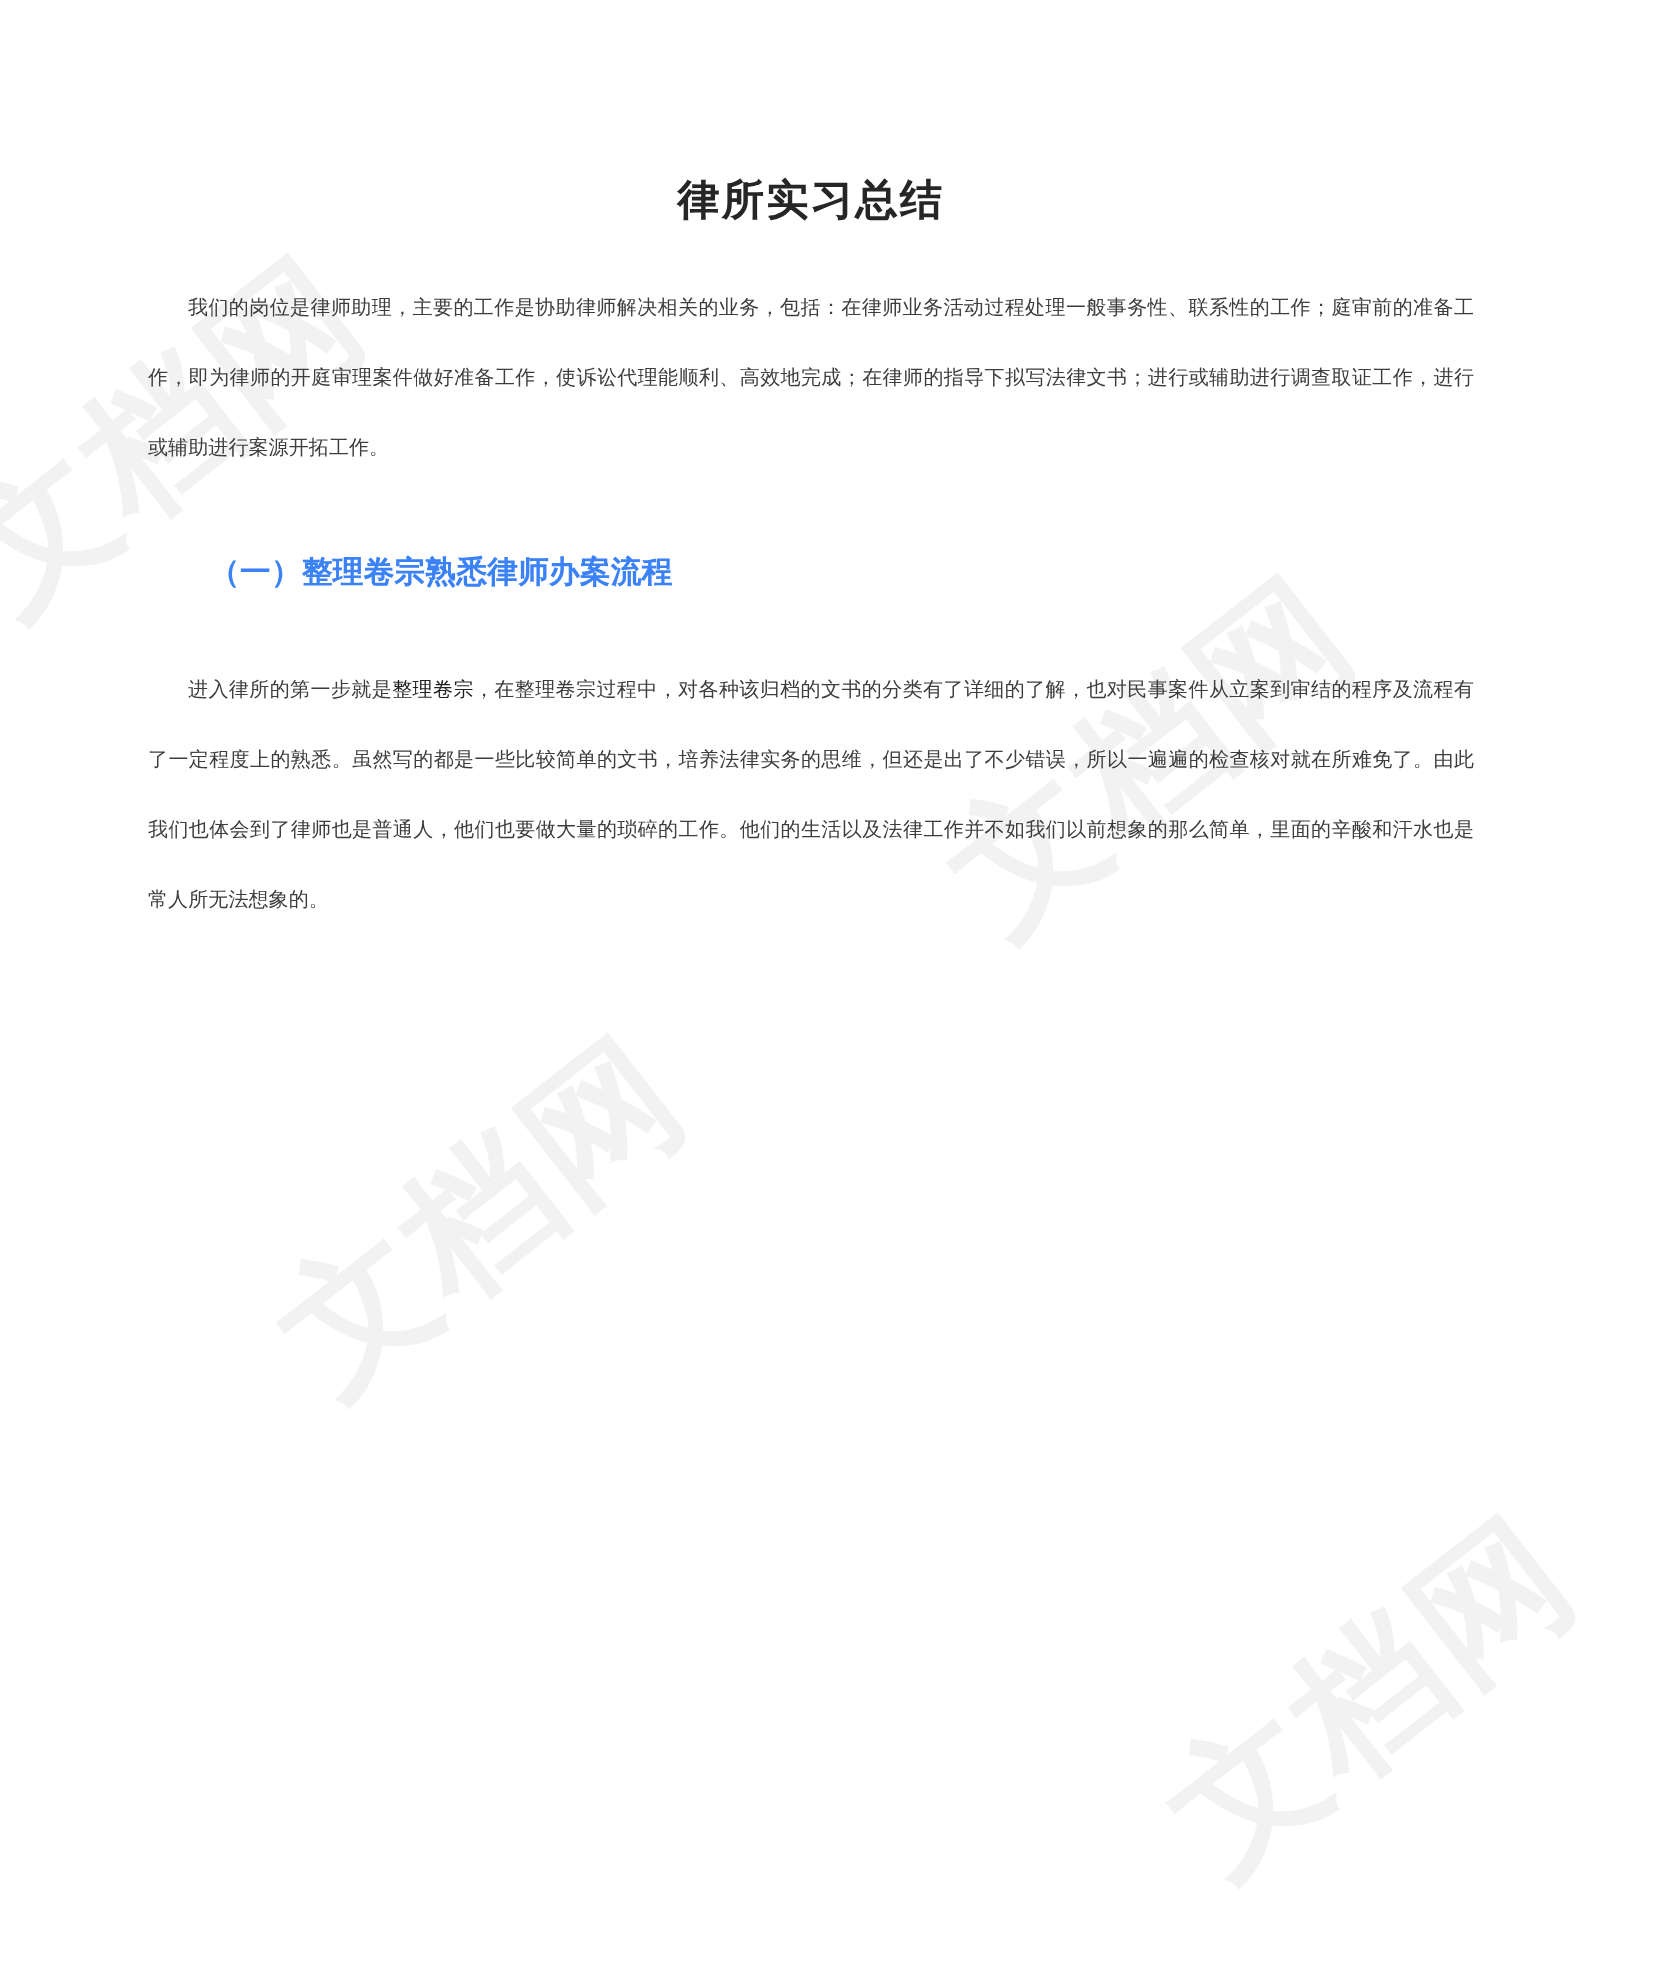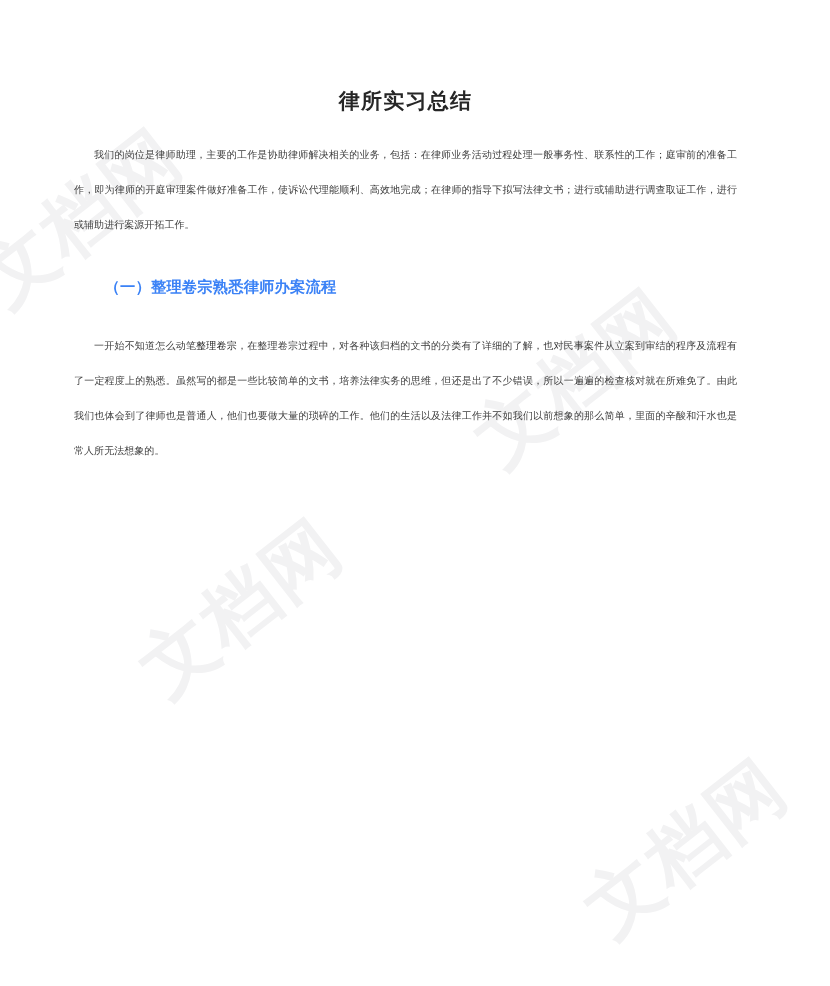--- a/index.html
+++ b/index.html
@@ -114,17 +114,17 @@
     <div class="wm wm-c">文档网</div>
   </div>
 
   <div class="content">
 
     <h1 class="doc-title">律所实习总结</h1>
 
     <div id="blocks-container">
         <p class="para"><span>我们的岗位是律师助理，主要的工作是协助律师解决相关的业务，包括：在律师业务活动过程处理一般事务性、联系性的工作；庭审前的准备工作，即为律师的开庭审理案件做好准备工作，使诉讼代理能顺利、高效地完成；在律师的指导下拟写法律文书；进行或辅助进行调查取证工作，进行或辅助进行案源开拓工作。</span></p>
         <div class="heading">（一）整理卷宗熟悉律师办案流程</div>
-        <p class="para"><span>一开始不知道怎么动笔</span><b>整理卷宗</b><span>，在整理卷宗过程中，对各种该归档的文书的分类有了详细的了解，也对民事案件从立案到审结的程序及流程有了一定程度上的熟悉。虽然写的都是一些比较简单的文书，培养法律实务的思维，但还是出了不少错误，所以一遍遍的检查核对就在所难免了。由此我们也体会到了律师也是普通人，他们也要做大量的琐碎的工作。他们的生活以及法律工作并不如我们以前想象的那么简单，里面的辛酸和汗水也是常人所无法想象的。</span></p>
+        <p class="para"><span>进入律所的第一步就是</span><b>整理卷宗</b><span>，在整理卷宗过程中，对各种该归档的文书的分类有了详细的了解，也对民事案件从立案到审结的程序及流程有了一定程度上的熟悉。虽然写的都是一些比较简单的文书，培养法律实务的思维，但还是出了不少错误，所以一遍遍的检查核对就在所难免了。由此我们也体会到了律师也是普通人，他们也要做大量的琐碎的工作。他们的生活以及法律工作并不如我们以前想象的那么简单，里面的辛酸和汗水也是常人所无法想象的。</span></p>
       </div>
 
   </div>
 </div>
 
 </body></html>

